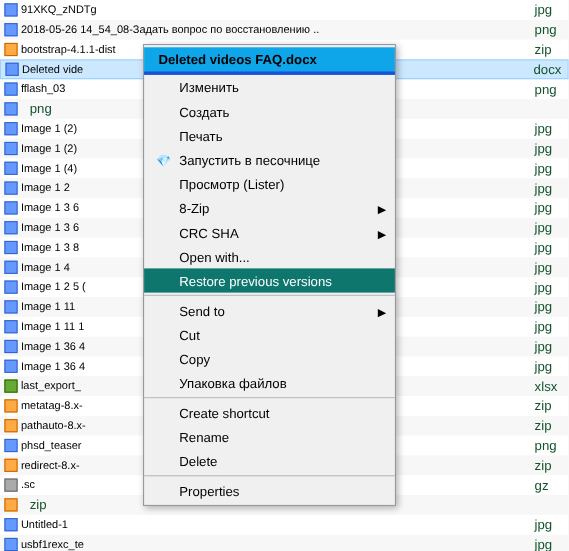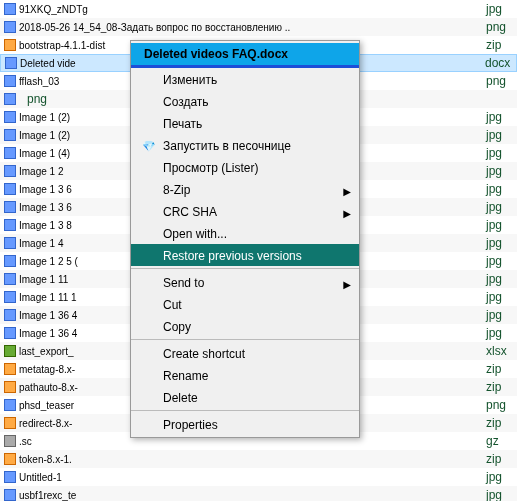--- a/index.html
+++ b/index.html
@@ -262,21 +262,20 @@
     <span class="file-name">redirect-8.x-</span>
     <span class="file-ext">zip</span>
   </div>
       <div class="file-row">
     <span class="sq gray"></span>
     <span class="file-name">.sc</span>
     <span class="file-ext">gz</span>
   </div>
       <div class="file-row">
     <span class="sq orange"></span>
-    <span class="file-name">token-8.x-1.</span>
     <span class="file-ext">zip</span>
   </div>
       <div class="file-row">
     <span class="sq blue"></span>
     <span class="file-name">Untitled-1</span>
     <span class="file-ext">jpg</span>
   </div>
       <div class="file-row">
     <span class="sq blue"></span>
     <span class="file-name">usbf1rexc_te</span>
@@ -333,20 +332,24 @@
         <span class="arrow">▶</span>
       </div>
       <div class="cm-item">
         <span class="item-icon"></span>
         <span>Cut</span>
       </div>
       <div class="cm-item">
         <span class="item-icon"></span>
         <span>Copy</span>
       </div>
+      <div class="cm-item">
+        <span class="item-icon"></span>
+        <span>Упаковка файлов</span>
+      </div>
       <div class="cm-separator"></div>
       <div class="cm-item">
         <span class="item-icon"></span>
         <span>Create shortcut</span>
       </div>
       <div class="cm-item">
         <span class="item-icon"></span>
         <span>Rename</span>
       </div>
       <div class="cm-item">

